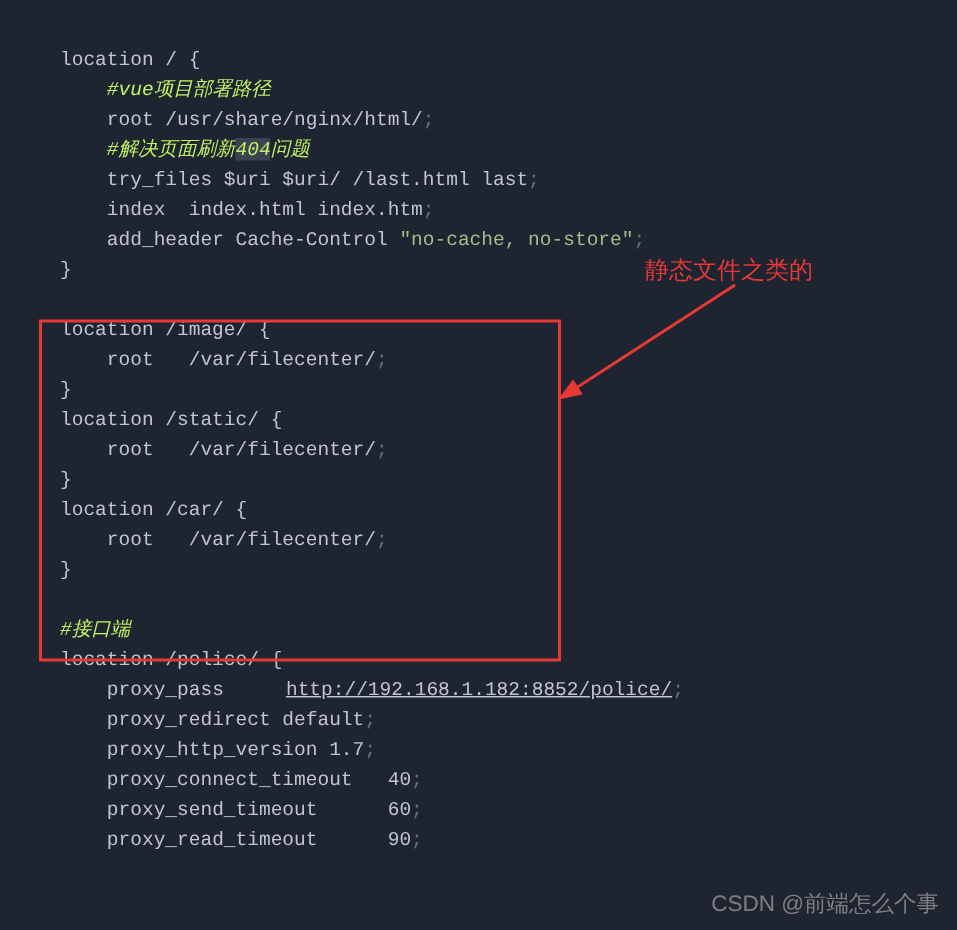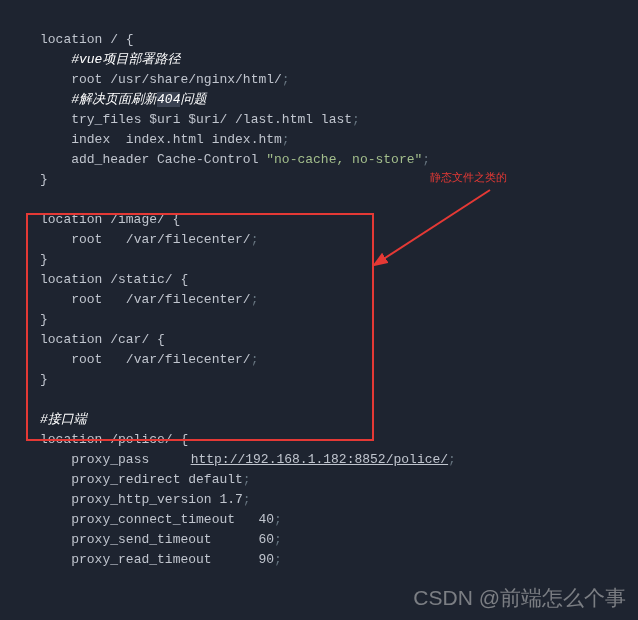--- a/index.html
+++ b/index.html
@@ -12,56 +12,56 @@
     width: 638px;
     height: 620px;
     overflow: hidden;
     position: relative;
   }
   .code-area {
     padding: 10px 0 0 40px;
     line-height: 20px;
     white-space: pre;
   }
-  .comment { color: #ffffff; font-style: italic; }
+  .comment { color: #bef264; font-style: italic; }
   .brace { color: #c0c5ce; }
   .punc { color: #65737e; }
   .string { color: #a3be8c; }
   .link { color: #c0c5ce; text-decoration: underline; padding-left: 18px; }
   .hl { background: #3b4252; }
   .red-box {
     position: absolute;
     border: 2px solid #e53935;
     left: 26px;
     top: 213px;
     width: 344px;
     height: 224px;
     pointer-events: none;
   }
   .annotation-text {
     position: absolute;
     left: 430px;
     top: 170px;
     color: #e53935;
     font-family: "Microsoft YaHei", sans-serif;
-    font-size: 11px;
+    font-size: 16px;
   }
   .arrow-svg {
     position: absolute;
     left: 370px;
     top: 180px;
     pointer-events: none;
   }
   .watermark {
     position: absolute;
     right: 12px;
     bottom: 8px;
     color: rgba(200,200,200,0.55);
     font-family: "Microsoft YaHei", sans-serif;
-    font-size: 21px;
+    font-size: 15px;
     pointer-events: none;
   }
 </style>
 </head>
 <body>
 
 <div class="code-area">
 <span><span>location / {</span></span>
 <span>    <span class="comment">#vue项目部署路径</span></span>
 <span>    <span>root /usr/share/nginx/html/</span><span class="punc">;</span></span>

